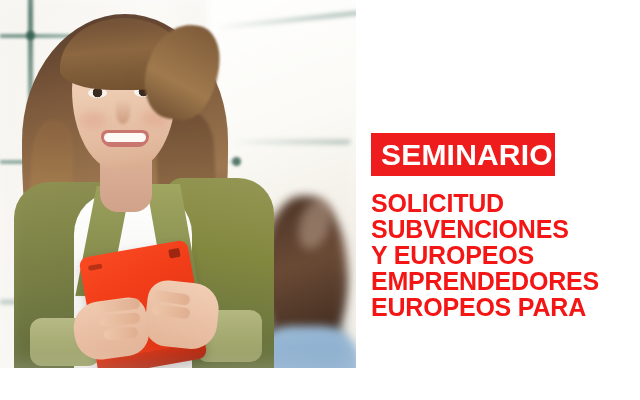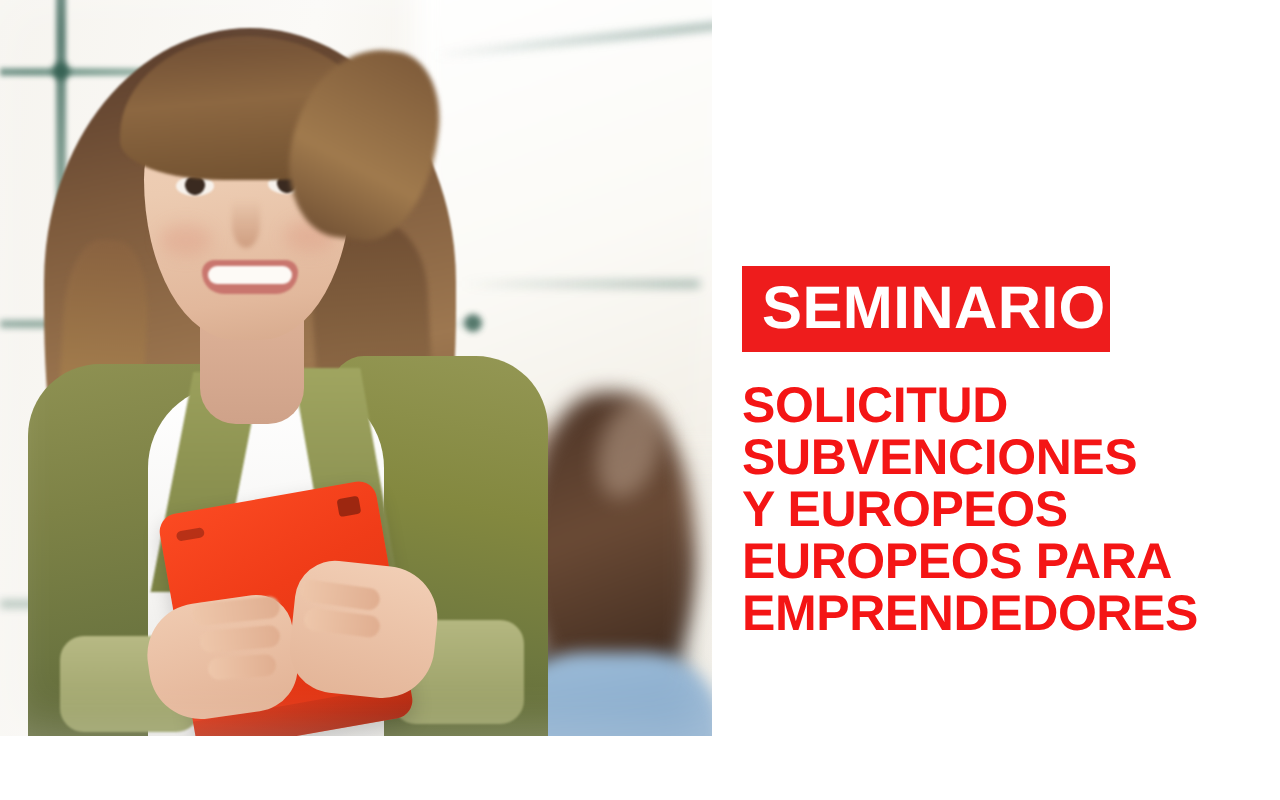--- a/index.html
+++ b/index.html
@@ -363,18 +363,18 @@
   <div class="panel">
 
     <div class="badge">
       <span>SEMINARIO</span>
     </div>
 
     <div class="headline">
       <span class="ln">SOLICITUD</span>
       <span class="ln">SUBVENCIONES</span>
       <span class="ln">Y EUROPEOS</span>
+      <span class="ln">EMPRENDEDORES</span>
       <span class="ln">EUROPEOS PARA</span>
-      <span class="ln">EMPRENDEDORES</span>
     </div>
 
   </div>
 </div>
 
 </body></html>

